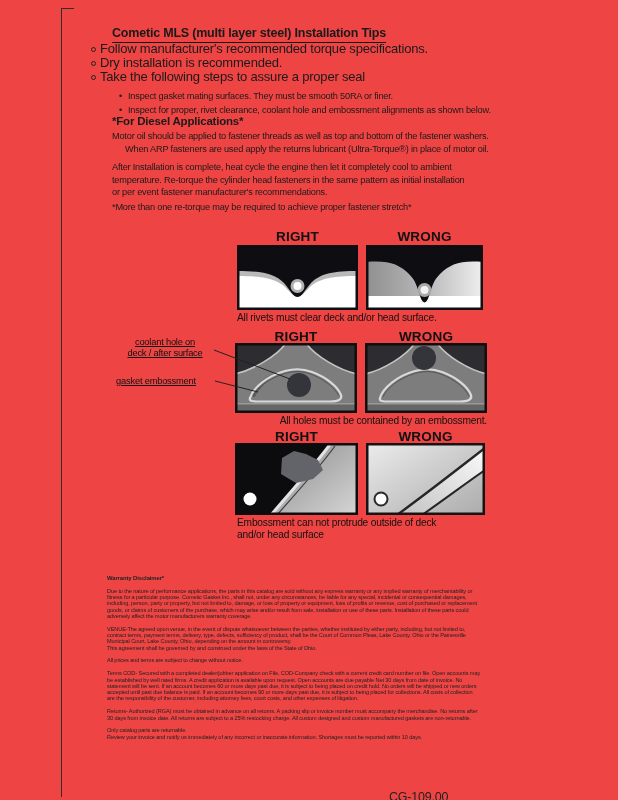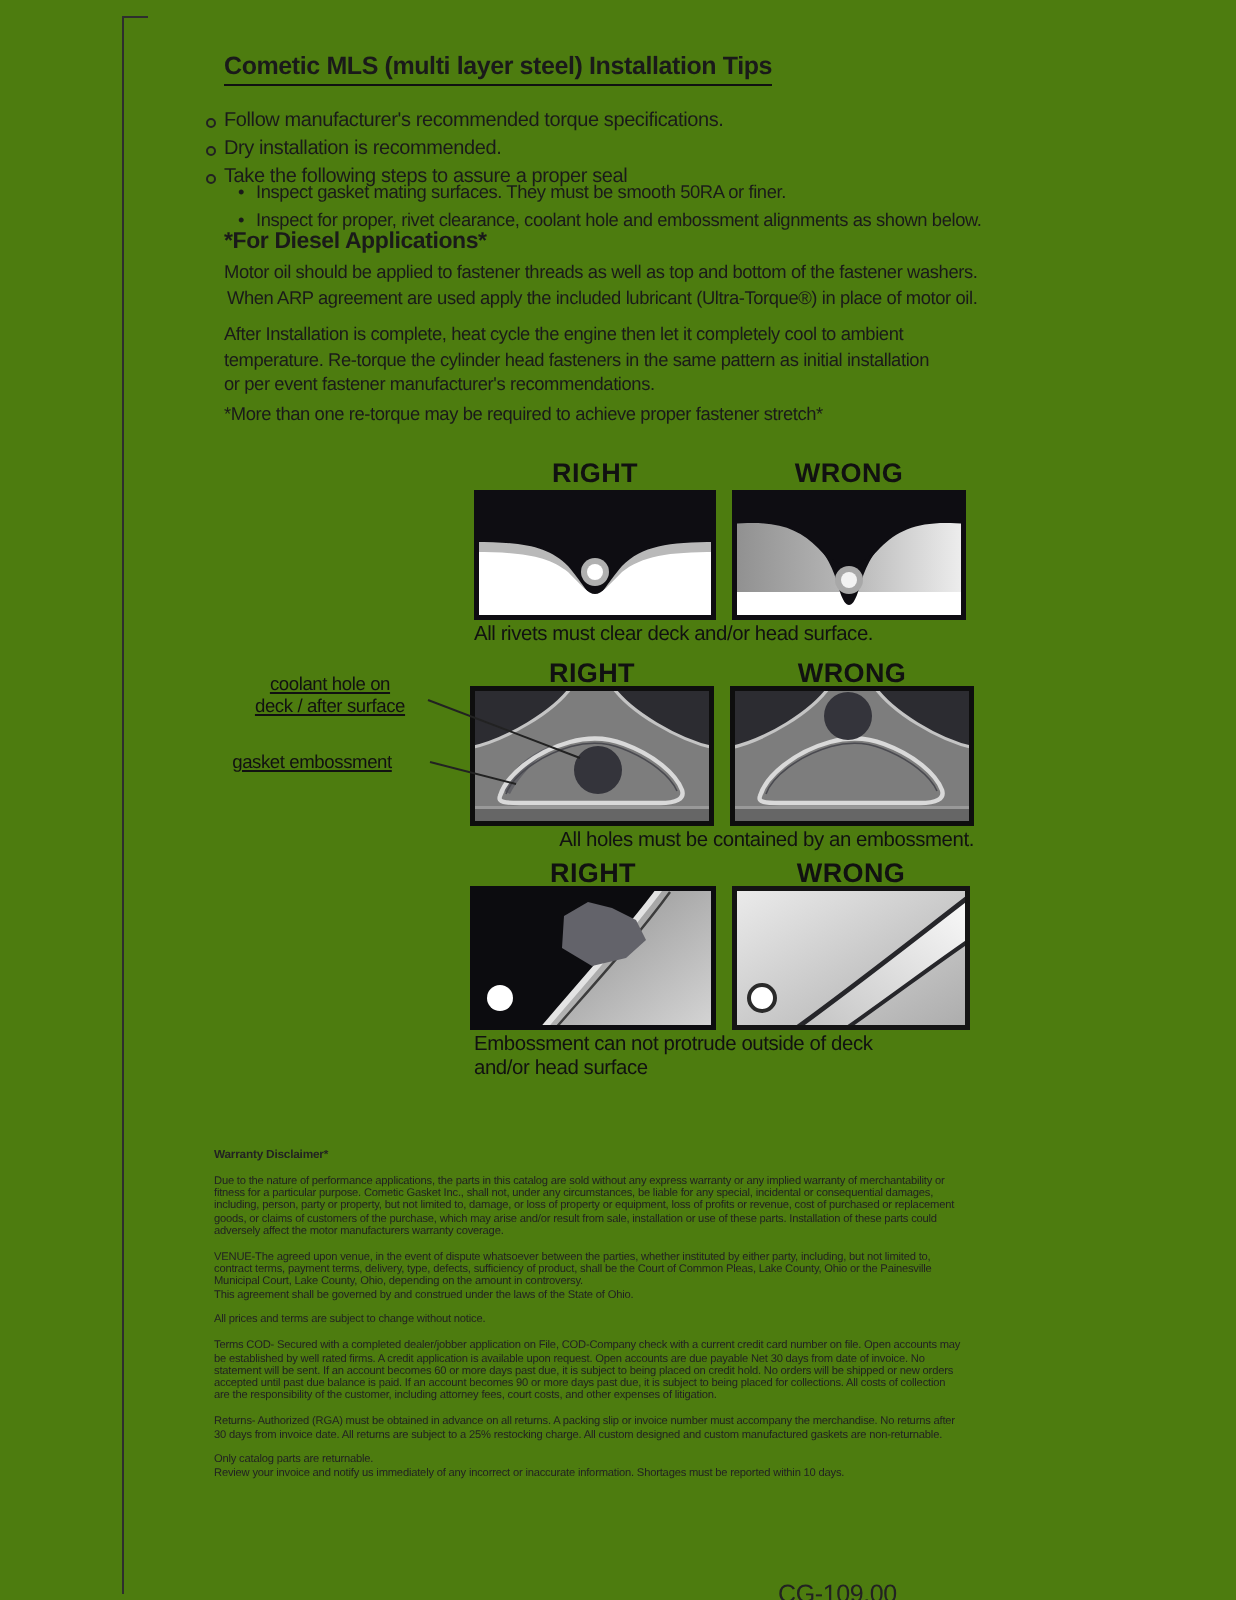--- a/index.html
+++ b/index.html
@@ -1,32 +1,32 @@
 <!DOCTYPE html>
 <html><head>
 <meta charset="utf-8">
 <style>
   html,body { margin:0; padding:0; background:#ffffff; }
   .page {
-    position:relative; width:618px; height:800px; background:#4d7c0f;
+    position:relative; width:618px; height:800px; background:#ef4444;
     font-family:"Liberation Sans", sans-serif; color:#1a1a1a;
     letter-spacing:-0.2px; overflow:hidden;
   }
   .abs { position:absolute; }
   .nowrap-lines div, .nowrap { white-space:nowrap; }
 
   .rule-v { left:61px; top:8px; width:1px; height:789px; background:#2e2e2e; }
   .rule-tick { left:61px; top:8px; width:13px; height:1px; background:#2e2e2e; }
 
   .doc-title {
     left:112px; top:26px; font-size:12.5px; font-weight:bold;
     border-bottom:1.3px solid #111; padding-bottom:2px;
   }
 
-  .bullet-list { left:91px; top:42px; margin:12px; padding:0; list-style:none; font-size:10px; }
+  .bullet-list { left:91px; top:42px; margin:0; padding:0; list-style:none; font-size:13px; }
   .bullet-list li { position:relative; padding-left:9px; line-height:14px; }
   .bullet-list li::before {
     content:''; position:absolute; left:0; top:5px; width:3px; height:3px;
     border:1px solid #222; border-radius:50%;
   }
   .sub-list { left:113px; top:83px; margin:6px; padding:0; list-style:none; font-size:9.2px; }
   .sub-list li { position:relative; padding-left:9px; line-height:14px; white-space:nowrap; }
   .sub-list li::before { content:'\2022'; position:absolute; left:0; top:0; }
 
   .diesel-heading { left:112px; top:115px; font-size:11.5px; font-weight:bold; }
@@ -68,21 +68,21 @@
     <li>Take the following steps to assure a proper seal</li>
   </ul>
   <ul class="abs sub-list">
     <li>Inspect gasket mating surfaces.  They must be smooth 50RA or finer.</li>
     <li>Inspect for proper, rivet clearance, coolant hole and embossment alignments as shown below.</li>
   </ul>
 
   <div class="abs diesel-heading">*For Diesel Applications*</div>
   <div class="abs para p1 nowrap-lines">
       <div>Motor oil should be applied to fastener threads as well as top and bottom of the fastener washers.</div>
-      <div>When ARP agreement are used apply the included lubricant (Ultra-Torque®) in place of motor oil.</div>
+      <div>When ARP fasteners are used apply the returns lubricant (Ultra-Torque®) in place of motor oil.</div>
     </div>
   <div class="abs para p2 nowrap-lines">
       <div>After Installation is complete, heat cycle the engine then let it completely cool to ambient</div>
       <div>temperature. Re-torque the cylinder head fasteners in the same pattern as initial installation</div>
       <div>or per event fastener manufacturer's recommendations.</div>
     </div>
   <div class="abs note nowrap">*More than one re-torque may be required to achieve proper fastener stretch*</div>
 
   <div class="abs rw-label" style="left:237px;top:229px;width:121px;">RIGHT</div>
   <div class="abs rw-label" style="left:366px;top:229px;width:117px;">WRONG</div>

